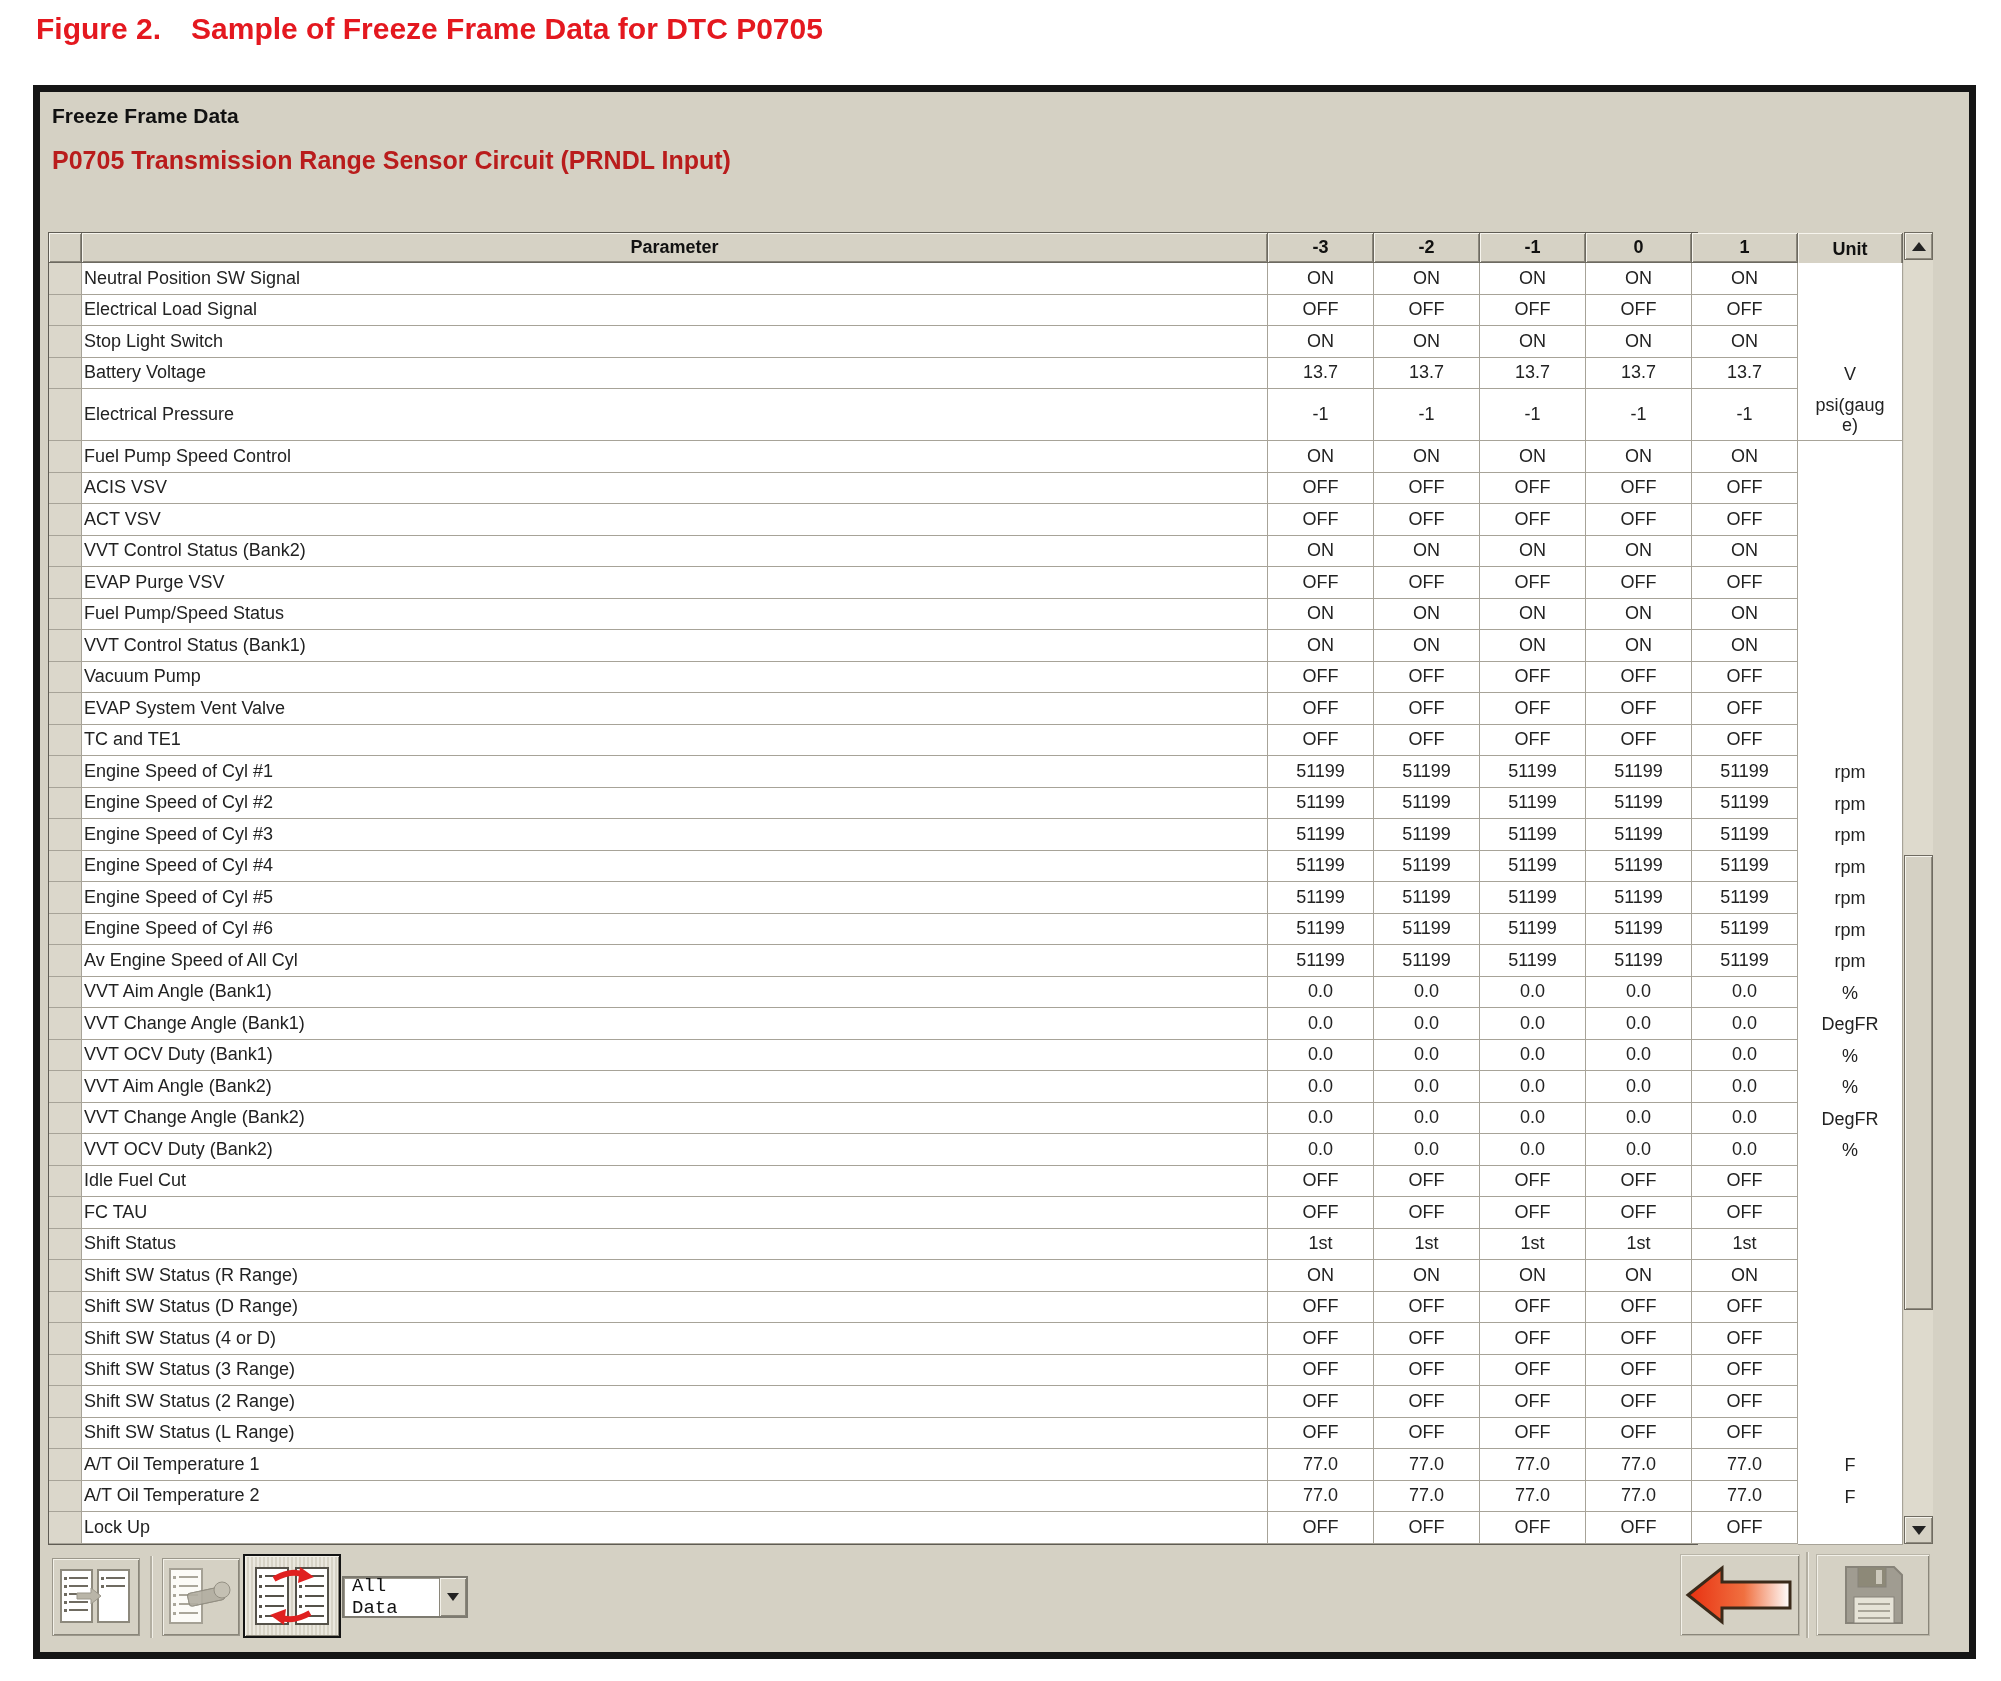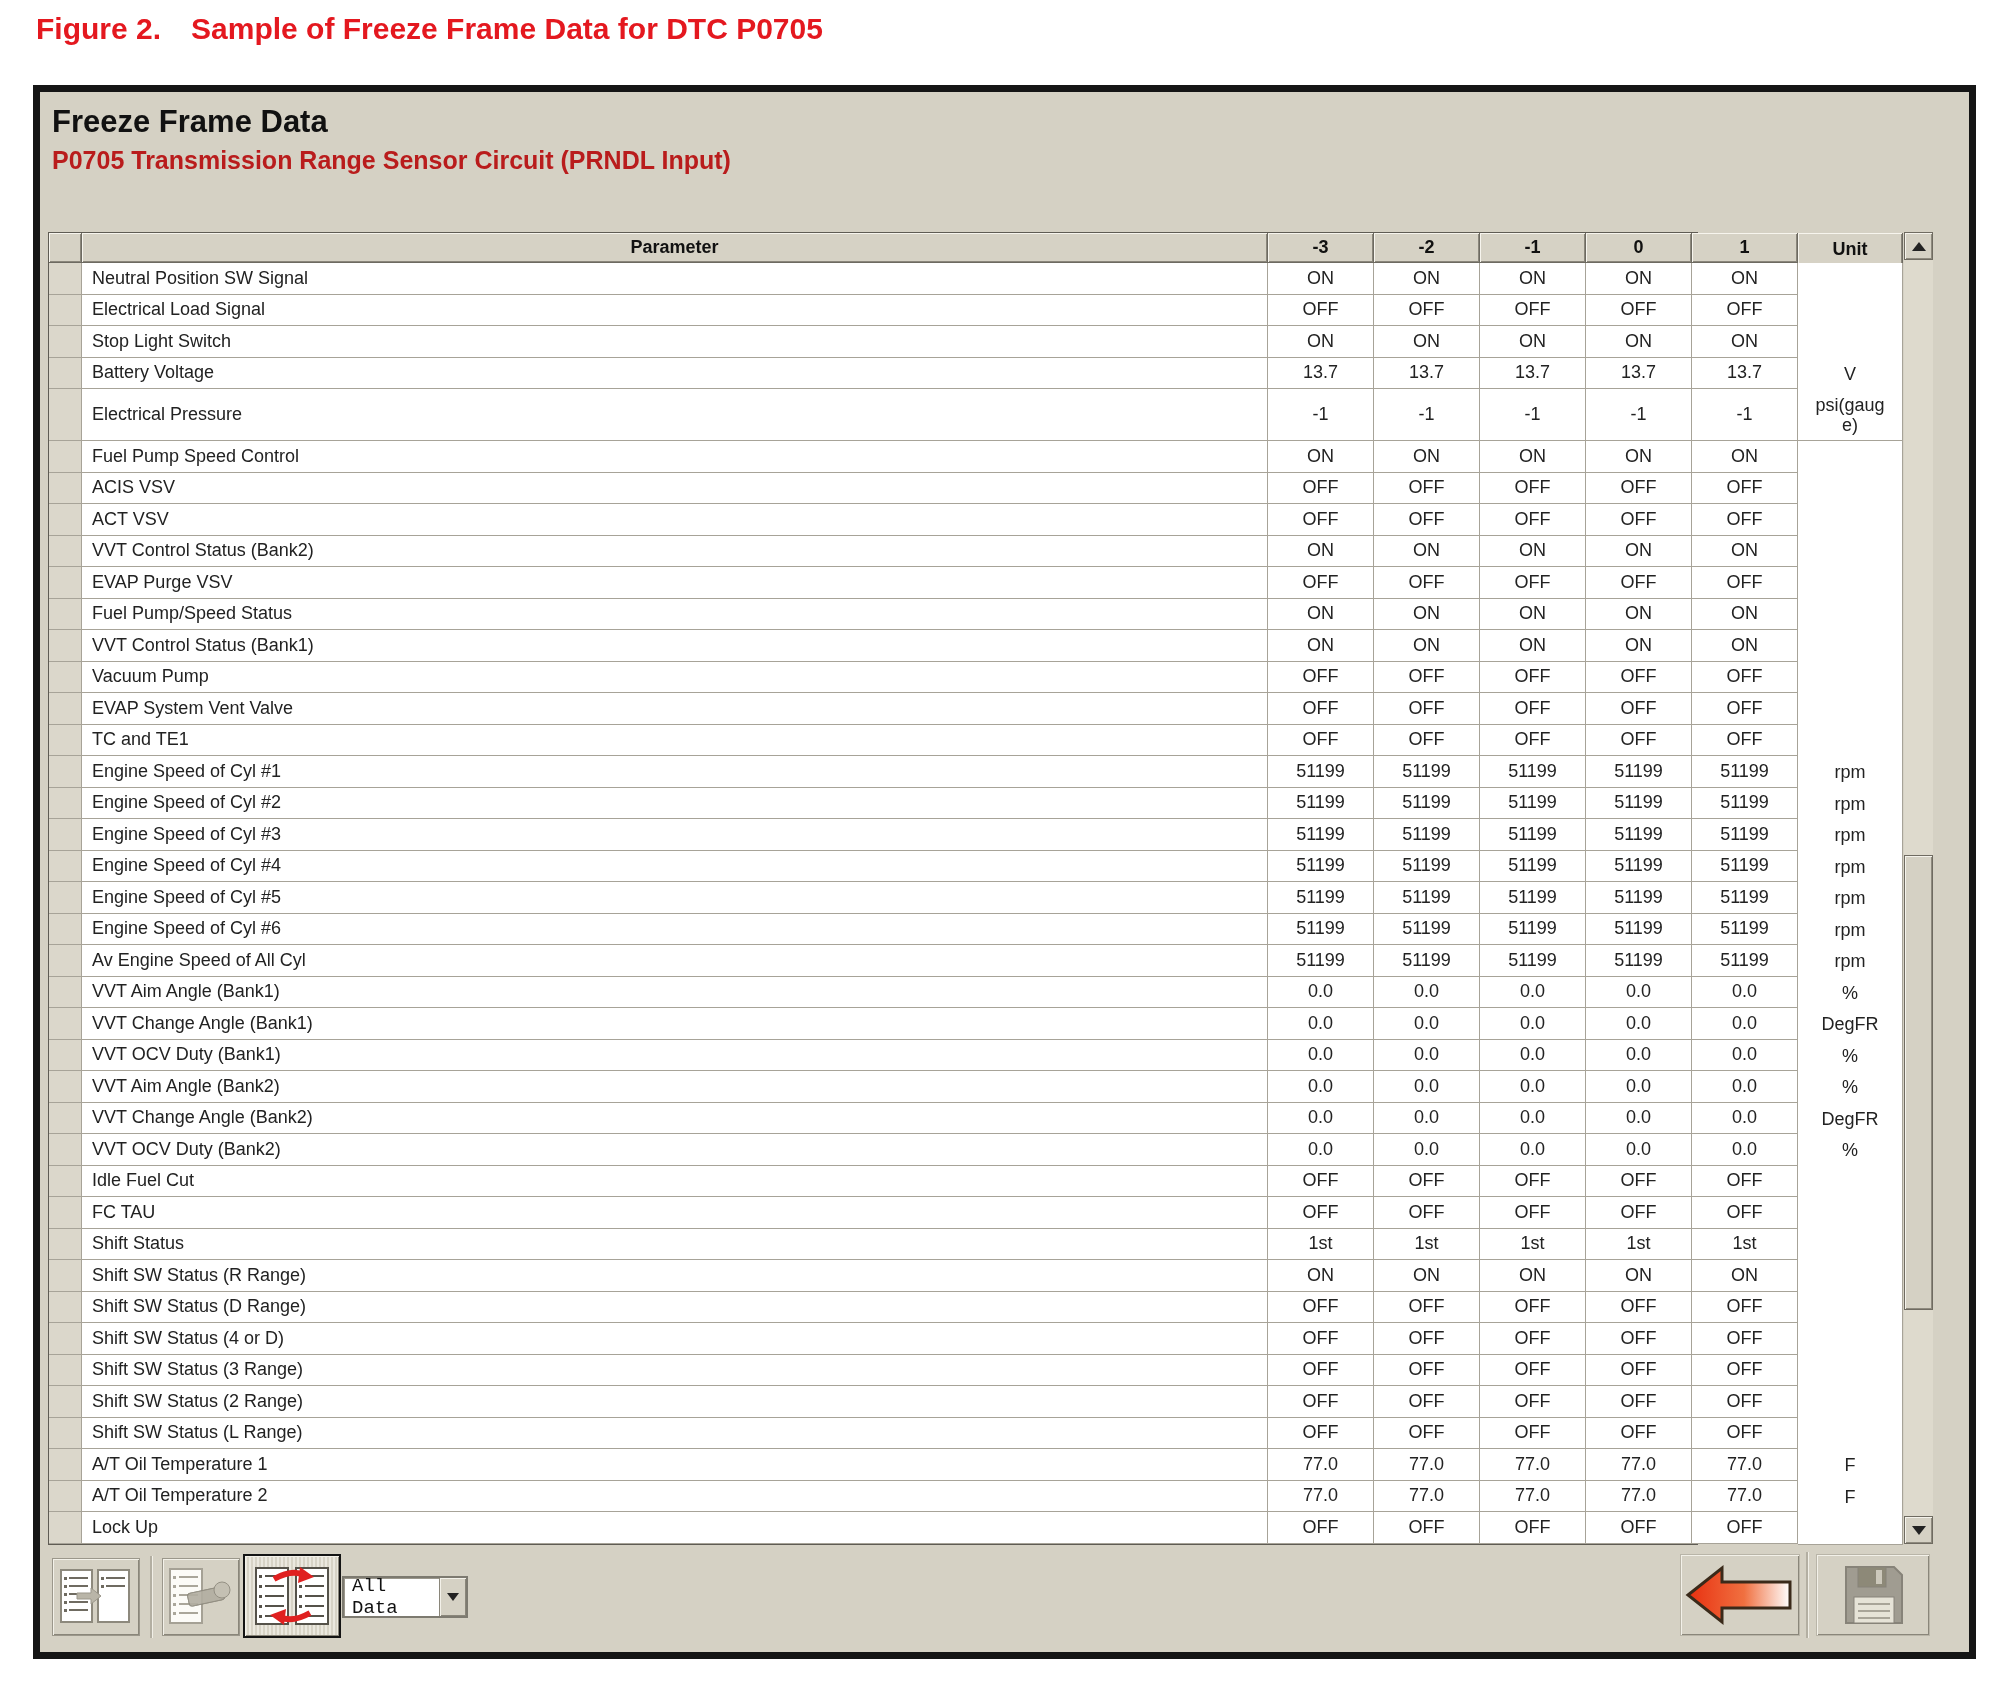--- a/index.html
+++ b/index.html
@@ -6,35 +6,35 @@
   .page{position:relative;width:2001px;height:1681px;background:#ffffff;
         font-family:"Liberation Sans",sans-serif;color:#1a1a1a;overflow:hidden;}
 
   
   .fig-title{position:absolute;left:36px;top:12px;font-size:30px;font-weight:bold;color:#e4181f;}
   .fig-title .cap{margin-left:30px;}
 
   
   .window{position:absolute;left:33px;top:85px;width:1943px;height:1574px;box-sizing:border-box;
           background:#d5d1c4;border:7px solid #151515;}
-  .win-heading{position:absolute;left:12px;top:12px;font-size:31px;font-weight:bold;color:#111;}
+  .win-heading{position:absolute;left:12px;top:12px;font-size:21px;font-weight:bold;color:#111;}
   .win-subheading{position:absolute;left:12px;top:54px;font-size:25px;font-weight:bold;color:#b91c1c;}
 
   
   .grid{position:absolute;left:8px;top:140px;width:1650px;box-sizing:border-box;
         border:1px solid #5f5c54;background:#fff;}
   .row,.hdr-row{display:flex;width:100%;}
   .hdr-row{height:30px;}
   .row{height:31.5px;}
   .row.tall{height:52px;}
   .cell{box-sizing:border-box;border-right:1px solid #a7a398;border-bottom:1px solid #a7a398;
         display:flex;align-items:center;justify-content:center;font-size:18px;color:#222;
         overflow:hidden;background:#fff;}
   .gutter-cell{width:33px;flex:none;background:#dbd7cb;}
-  .param-cell{width:1186px;flex:none;justify-content:flex-start;padding-left:10px;}
+  .param-cell{width:1186px;flex:none;justify-content:flex-start;padding-left:2px;}
   .val-cell{width:106px;flex:none;}
   .unit-cell{width:105px;flex:none;text-align:center;line-height:20px;word-break:break-all;padding:16px 10px;}
   .hdr-cell{background:#d6d2c5;font-weight:bold;color:#111;
             border-right:1px solid #6d6a61;border-bottom:1px solid #6d6a61;
             box-shadow:inset 0 1px 0 #f7f5ee,inset 1px 0 0 #f7f5ee,inset 0 -1px 0 #8a867b,inset -1px 0 0 #8a867b;}
 
   
   .vscroll{position:absolute;left:1864px;top:140px;width:29px;height:1312px;background:#dedacd;}
   .sb-btn{position:absolute;left:0;width:29px;height:28px;background:#d5d1c4;box-sizing:border-box;
           border:1px solid #6f6b61;box-shadow:inset 1px 1px 0 #f5f3ec,inset -1px -1px 0 #8e8a7e;

